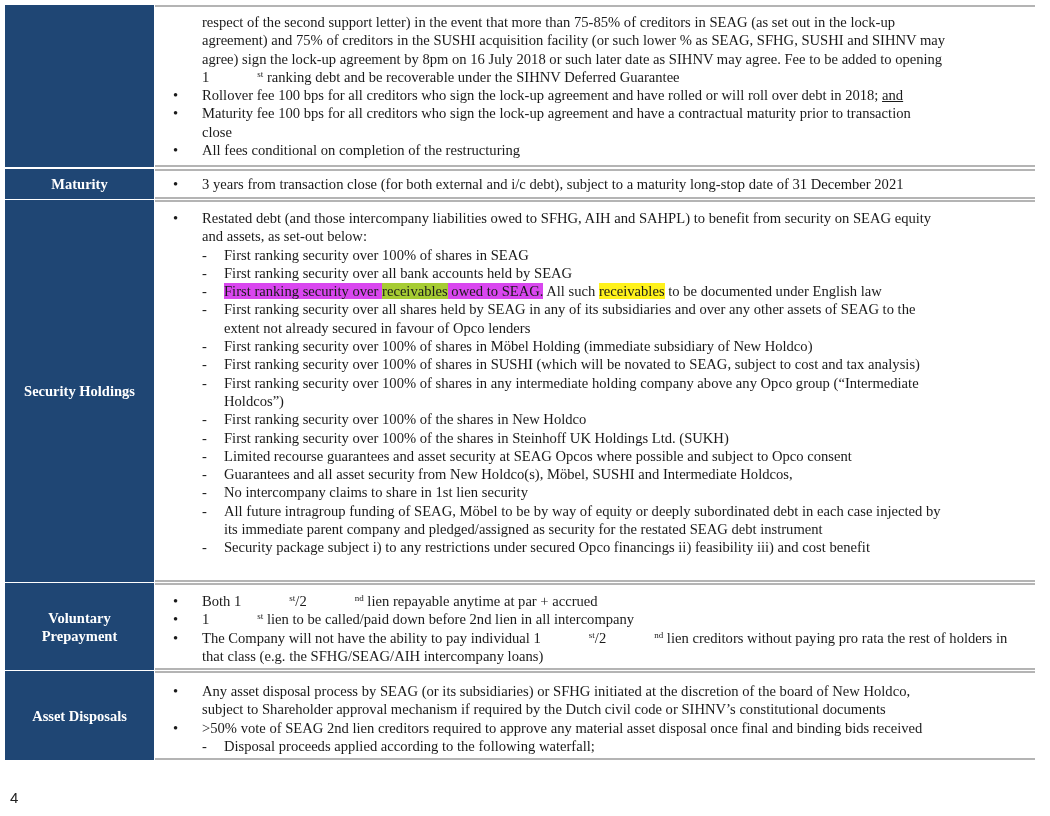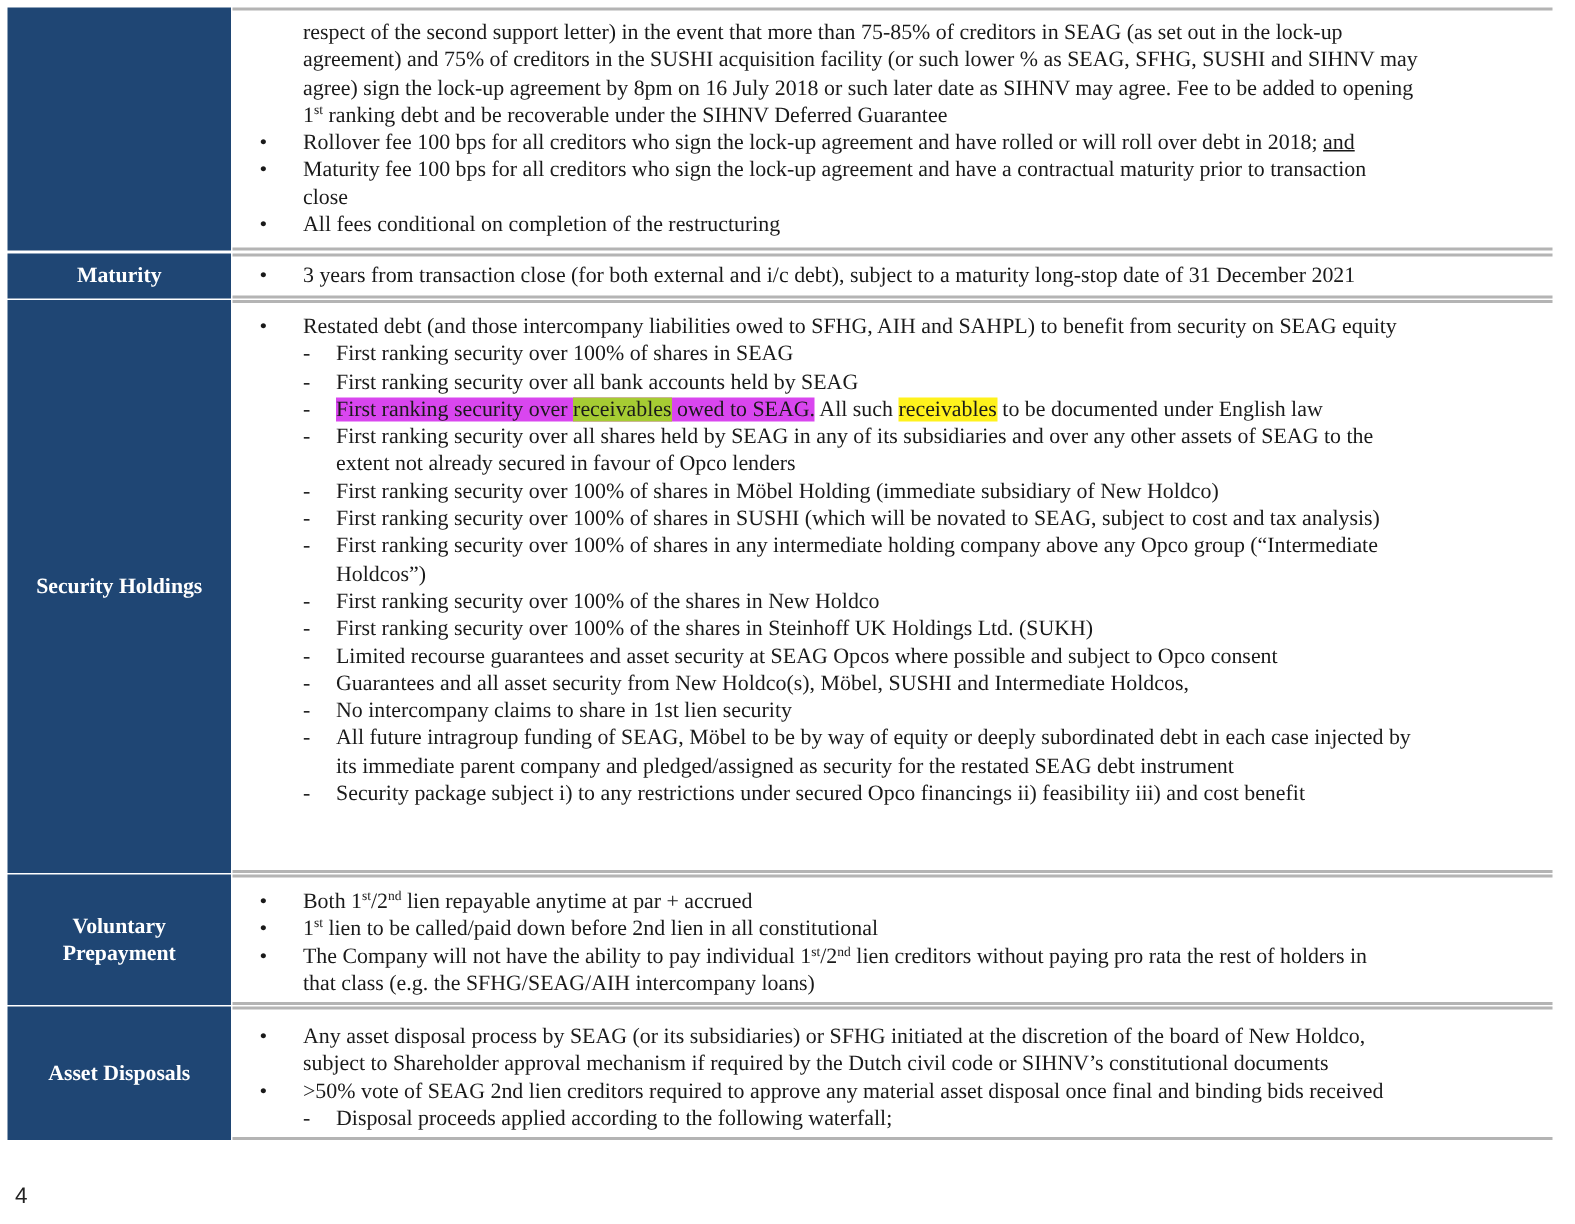--- a/index.html
+++ b/index.html
@@ -14,21 +14,21 @@
   .lines { position: absolute; left: 0; right: 0; font-size: 14.6px; line-height: 18.3px; }
   .line { position: relative; white-space: nowrap; height: 18.3px; }
   .bullet-mark { position: absolute; left: 18px; }
   .dash-mark { position: absolute; left: 72px; }
   .txt-b { position: absolute; left: 47px; }
   .txt-d { position: absolute; left: 69px; }
   .hl-blue { background: #d946ef; }
   .hl-green { background: #a6cc33; }
   .hl-yellow { background: #fff21c; }
   u { text-decoration: underline; }
-  sup { font-size: 9px; line-height: 0; vertical-align: 5px; }
+  sup { font-size: 9px; line-height: 0; vertical-align: 5px; margin-left: 48px; }
   .page-num { position: absolute; left: 10px; top: 789px; font-family: "Liberation Sans", "DejaVu Sans", sans-serif;
               font-size: 15px; color: #222; }
 </style>
 </head>
 <body>
 
 <div class="row" style="top:5px;height:162px;">
   <div class="label"></div>
   <div class="content">
     <div class="lines" style="top:6px;">
@@ -75,20 +75,23 @@
   </div>
 </div>
 
 <div class="row" style="top:200px;height:382px;">
   <div class="label">Security Holdings</div>
   <div class="content">
     <div class="lines" style="top:7px;">
       <div class="line">
           <span class="bullet-mark">•</span>
           <span class="txt-b">Restated debt (and those intercompany liabilities owed to SFHG, AIH and SAHPL) to benefit from security on SEAG equity</span>
+        </div>
+      <div class="line">
+          <span class="txt-b">and assets, as set-out below:</span>
         </div>
       <div class="line">
           <span class="dash-mark" style="left:47px;">-</span>
           <span class="txt-d">First ranking security over 100% of shares in SEAG</span>
         </div>
       <div class="line">
           <span class="dash-mark" style="left:47px;">-</span>
           <span class="txt-d">First ranking security over all bank accounts held by SEAG</span>
         </div>
       <div class="line">
@@ -160,21 +163,21 @@
       </div>
     </div>
   <div class="content">
     <div class="lines" style="top:7px;">
       <div class="line">
           <span class="bullet-mark">•</span>
           <span class="txt-b"><span>Both 1</span><sup>st</sup><span>/2</span><sup>nd</sup><span> lien repayable anytime at par + accrued</span></span>
         </div>
       <div class="line">
           <span class="bullet-mark">•</span>
-          <span class="txt-b"><span>1</span><sup>st</sup><span> lien to be called/paid down before 2nd lien in all constitutional</span></span>
+          <span class="txt-b"><span>1</span><sup>st</sup><span> lien to be called/paid down before 2nd lien in all intercompany</span></span>
         </div>
       <div class="line">
           <span class="bullet-mark">•</span>
           <span class="txt-b"><span>The Company will not have the ability to pay individual 1</span><sup>st</sup><span>/2</span><sup>nd</sup><span> lien creditors without paying pro rata the rest of holders in</span></span>
         </div>
       <div class="line">
           <span class="txt-b">that class (e.g. the SFHG/SEAG/AIH intercompany loans)</span>
         </div>
     </div>
   </div>

